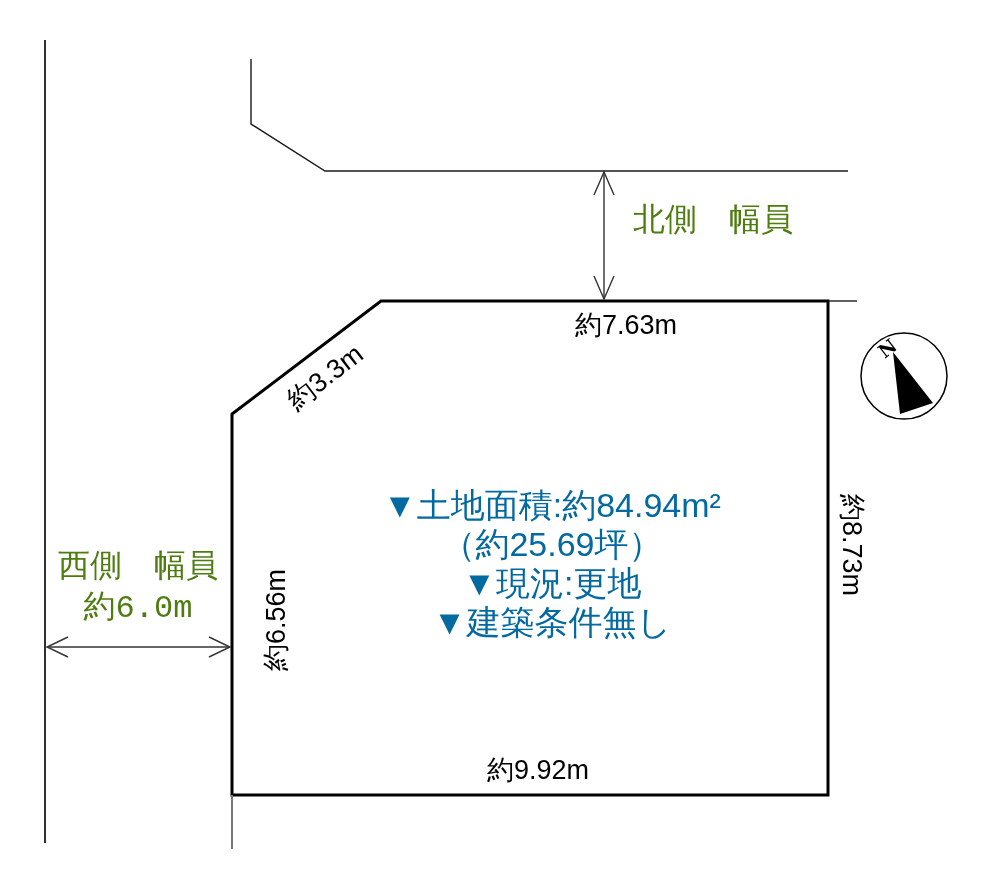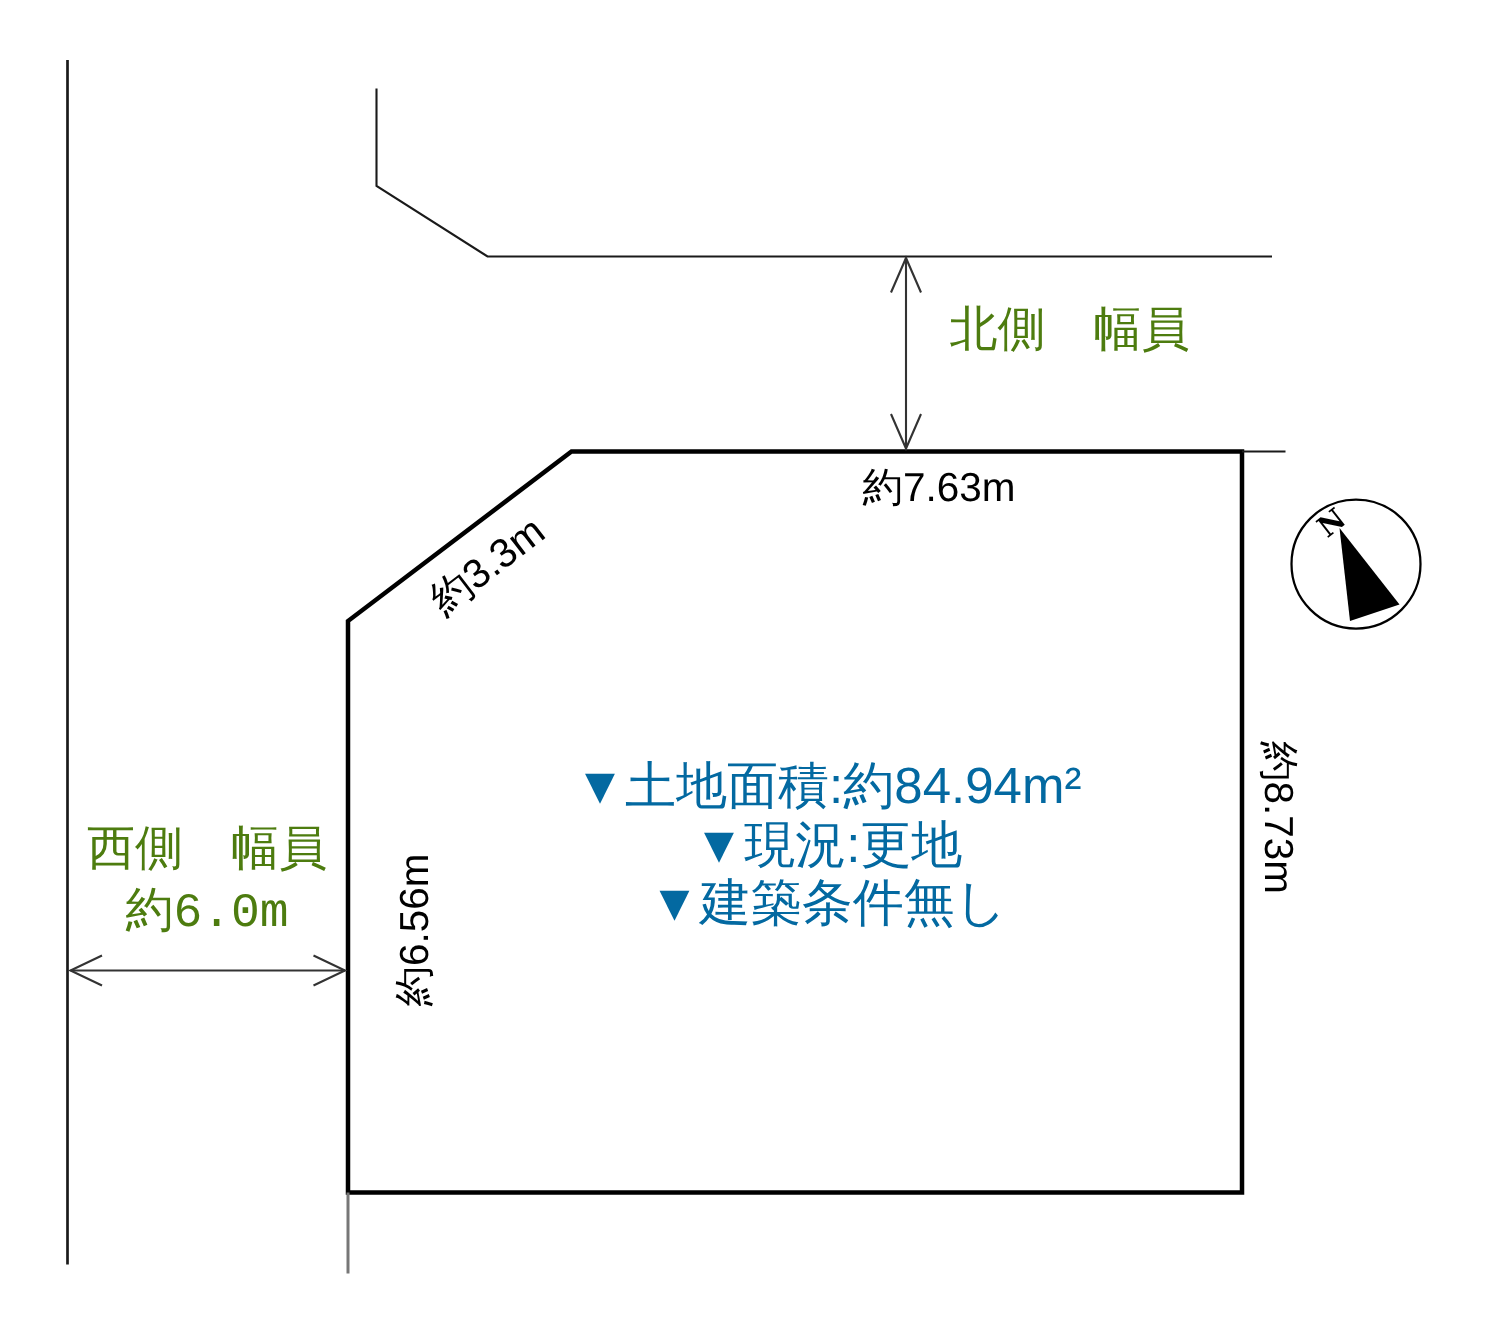--- a/index.html
+++ b/index.html
@@ -103,20 +103,22 @@
   </div>
 
   <div class="label dim" style="left:586px; top:325px;margin-left:40px;">約7.63m</div>
 
   <div class="label dim dim-rot-diag" style="left:325px; top:377px;">約3.3m</div>
 
   <div class="label dim dim-rot-ccw" style="left:276px; top:620px;">約6.56m</div>
 
   <div class="label dim dim-rot-cw" style="left:852px; top:545px;">約8.73m</div>
 
+  <div class="label dim" style="left:538px; top:770px;">約9.92m</div>
 
   <div class="main-info">
     <div>▼土地面積:約84.94m²</div>
+    <div>（約25.69坪）</div>
     <div>▼現況:更地</div>
     <div>▼建築条件無し</div>
   </div>
 
 </div>
 
 </body></html>

